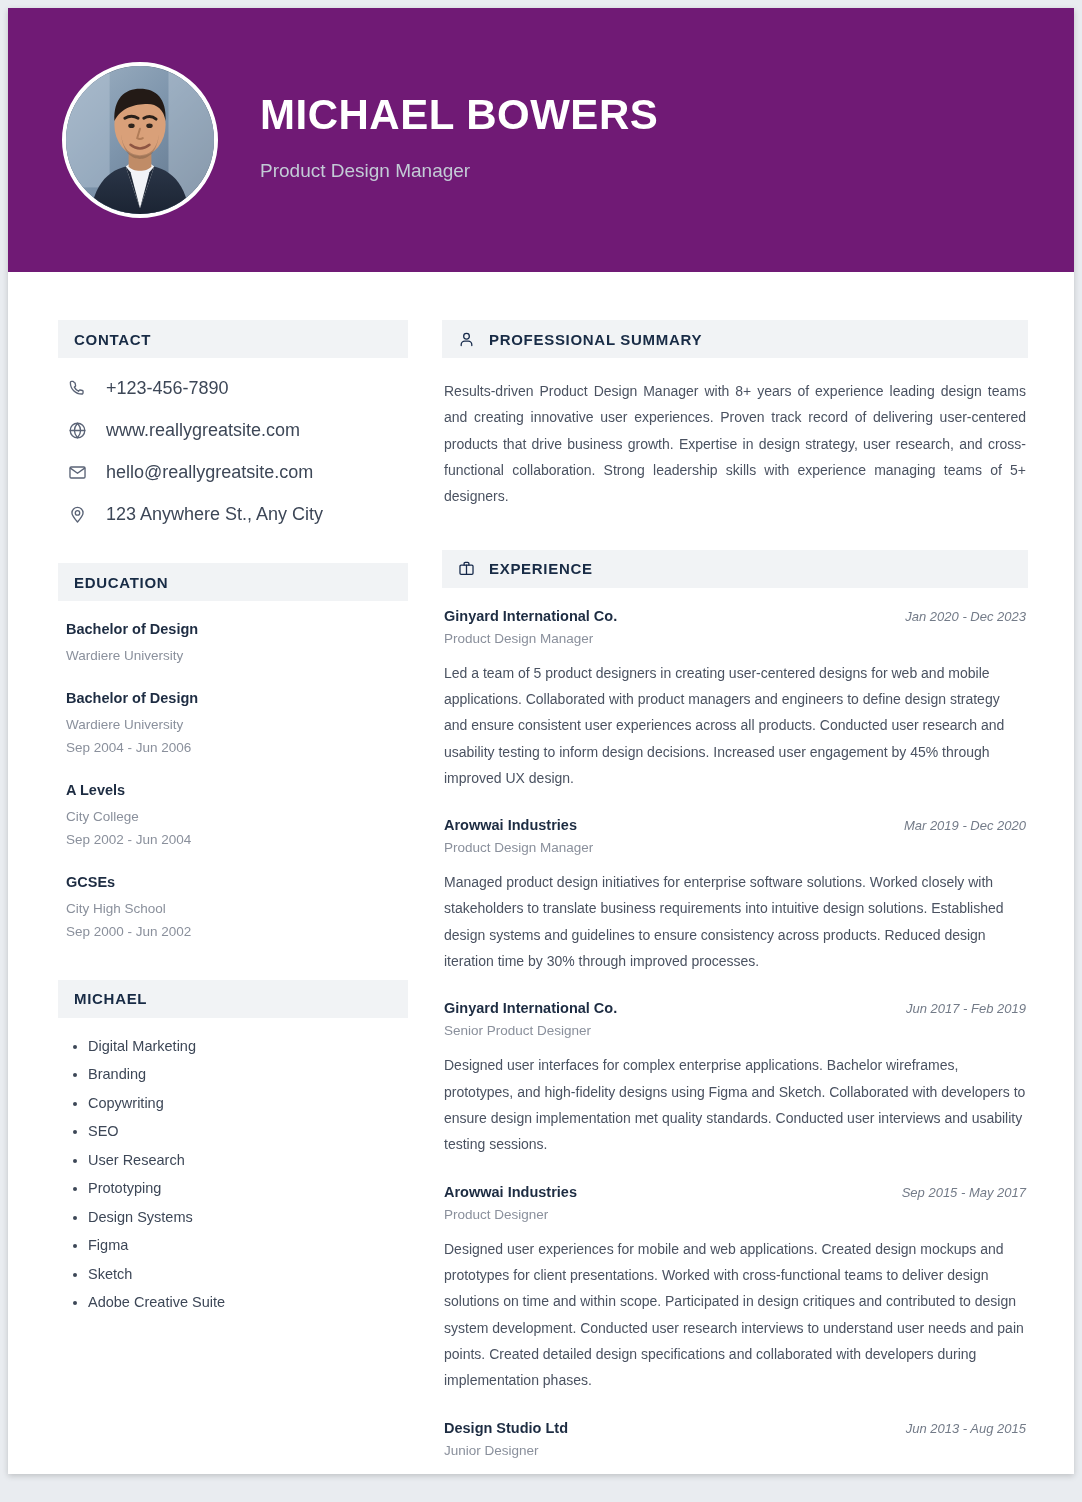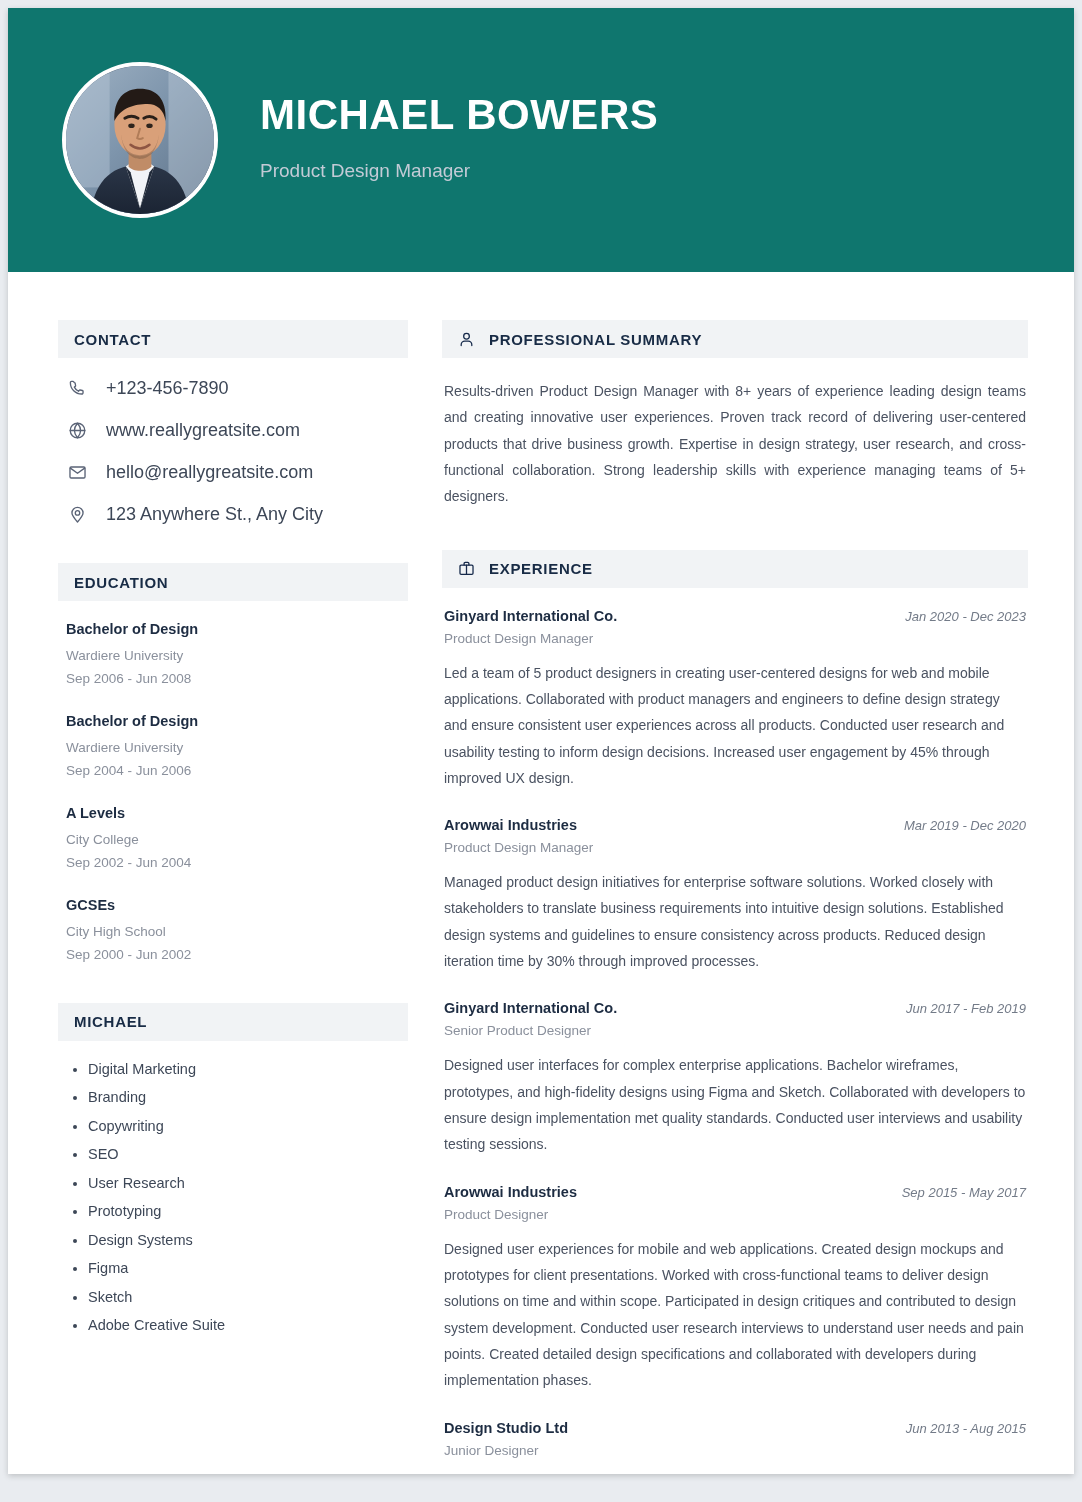--- a/index.html
+++ b/index.html
@@ -20,21 +20,21 @@
     width: 1066px;
     height: 1466px;
     background: #ffffff;
     box-shadow: 0 2px 6px rgba(0,0,0,0.18);
     overflow: hidden;
   }
 
   
   .header {
     height: 264px;
-    background: #0f766e;
+    background: #701a75;
     display: flex;
     align-items: center;
     padding-left: 54px;
   }
   .avatar {
     width: 156px;
     height: 156px;
     border-radius: 50%;
     border: 4px solid #ffffff;
     flex: 0 0 auto;
@@ -276,21 +276,20 @@
         </div>
       </div>
 
       <div class="sec-bar">
         <span class="sec-title">EDUCATION</span>
       </div>
       <div class="edu-list">
         <div class="edu-item">
           <div class="edu-degree">Bachelor of Design</div>
           <div class="edu-school">Wardiere University</div>
-          <div class="edu-dates">Sep 2006 - Jun 2008</div>
         </div>
         <div class="edu-item">
           <div class="edu-degree">Bachelor of Design</div>
           <div class="edu-school">Wardiere University</div>
           <div class="edu-dates">Sep 2004 - Jun 2006</div>
         </div>
         <div class="edu-item">
           <div class="edu-degree">A Levels</div>
           <div class="edu-school">City College</div>
           <div class="edu-dates">Sep 2002 - Jun 2004</div>

